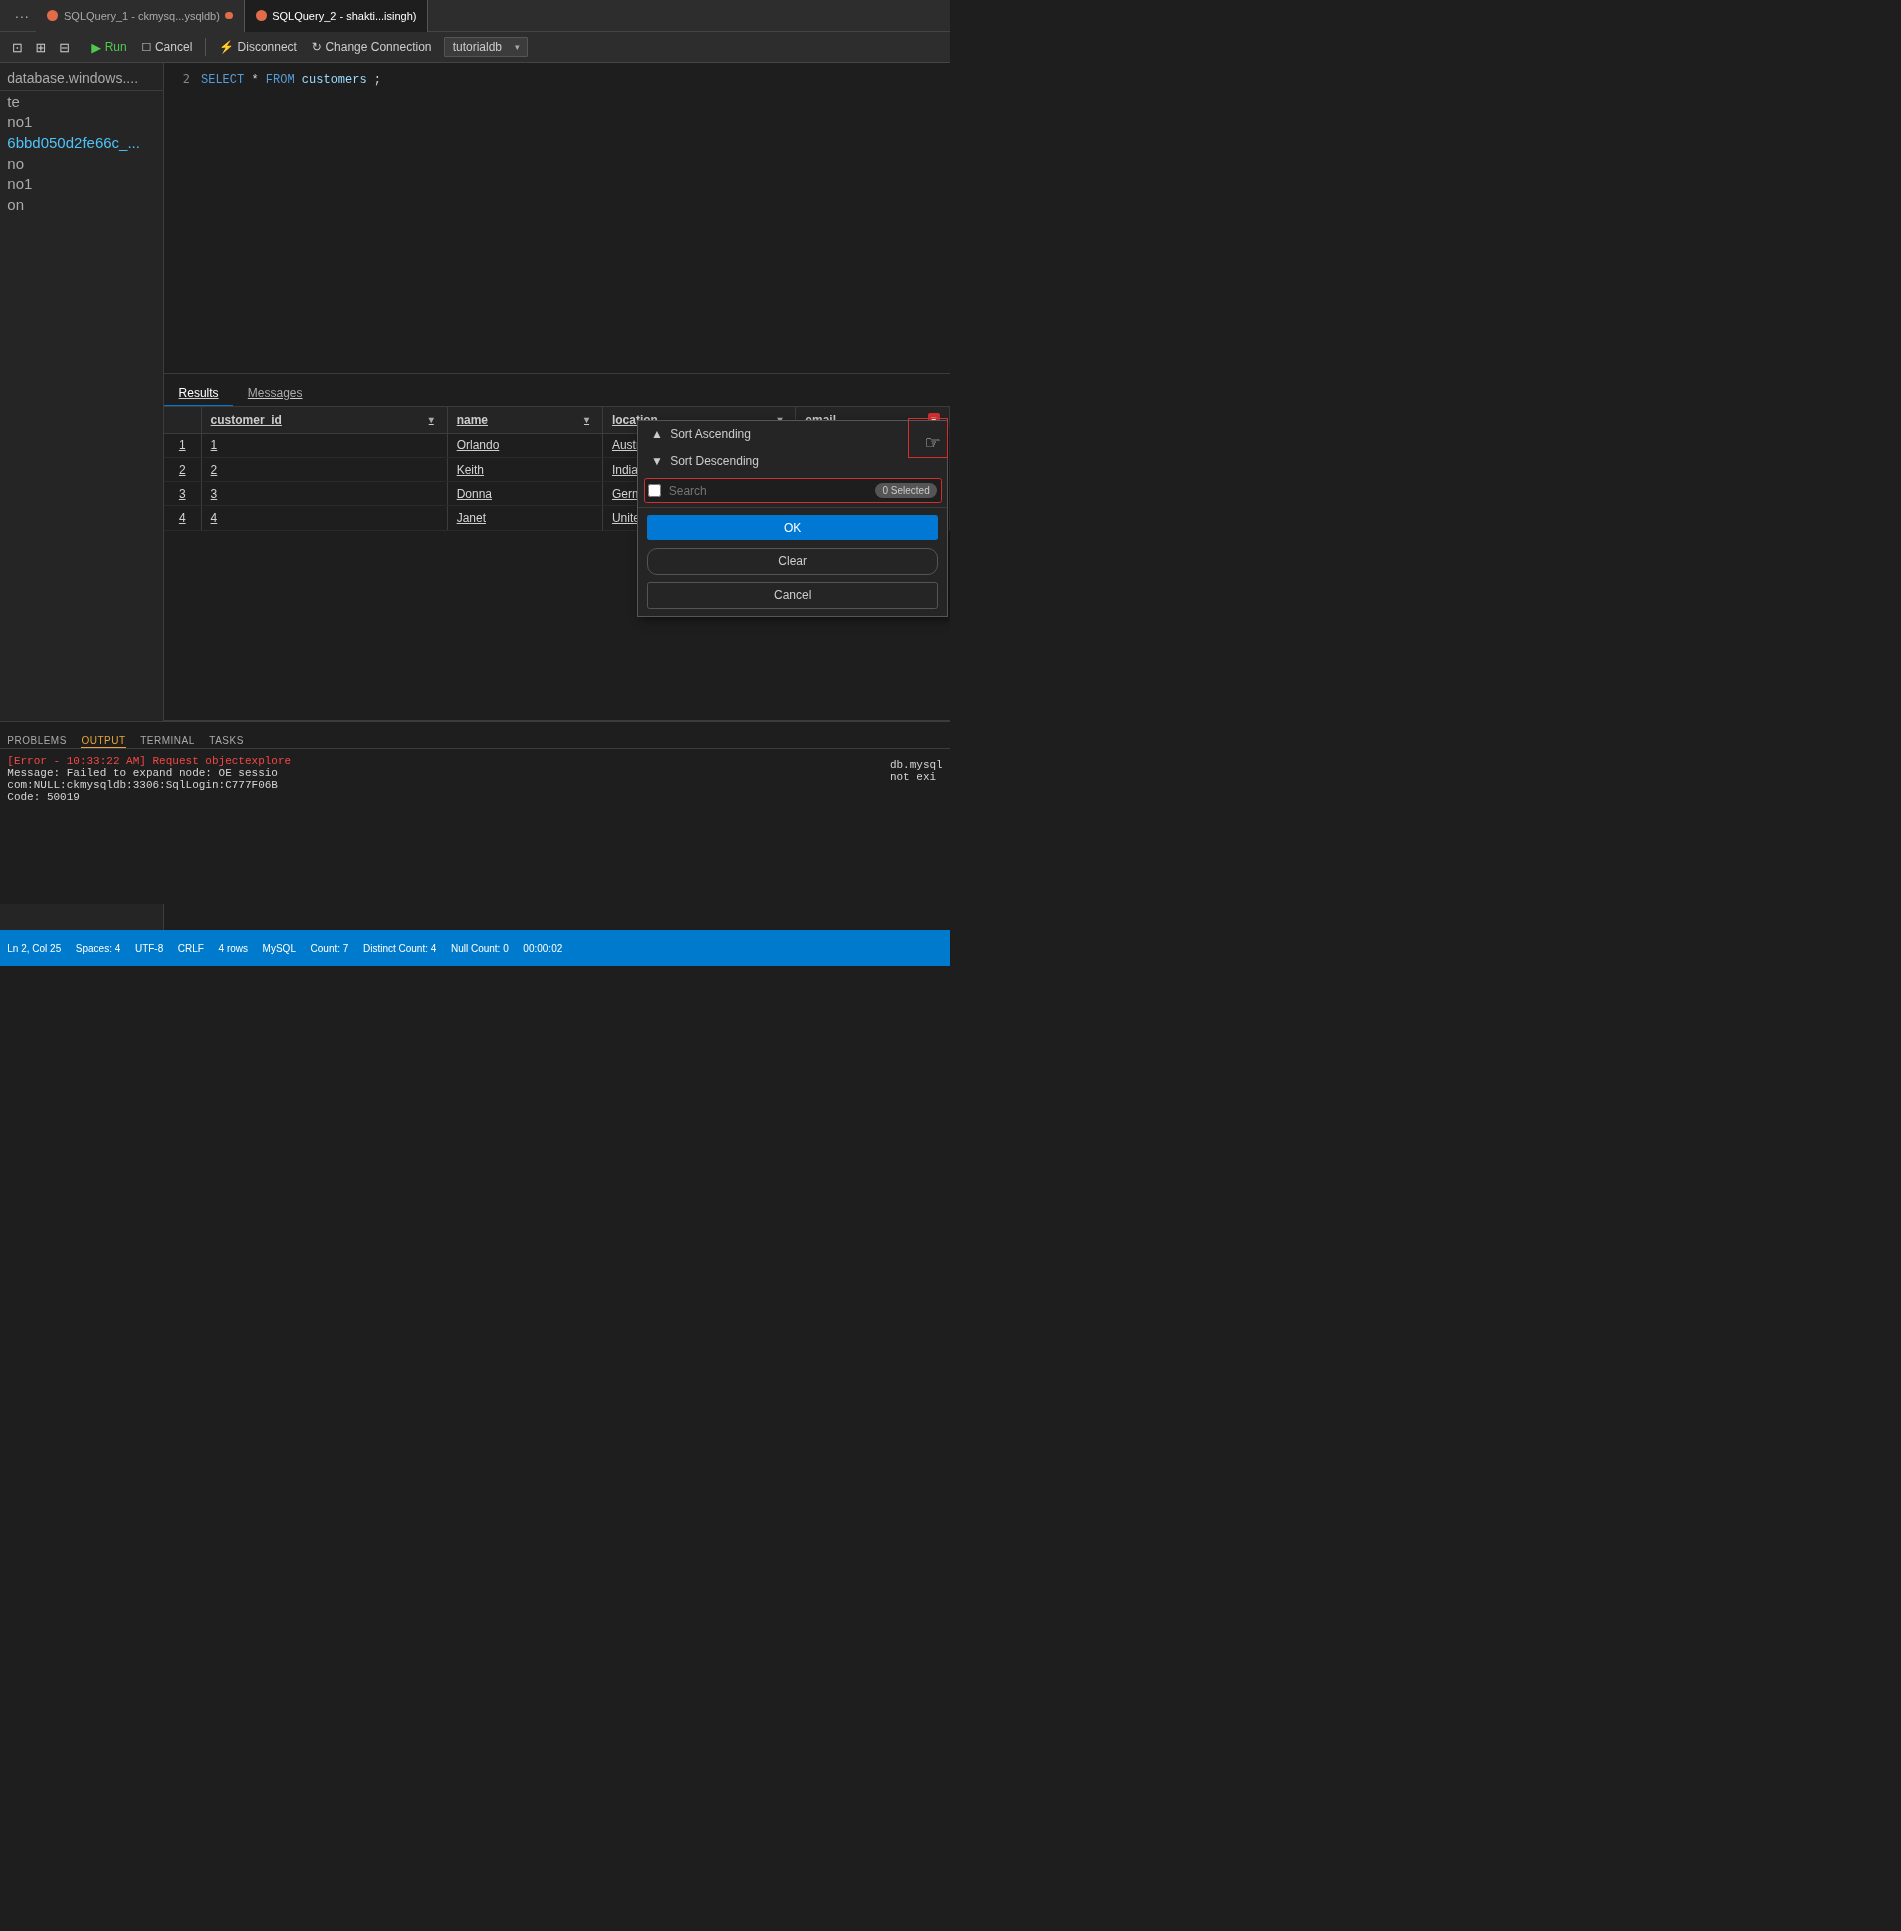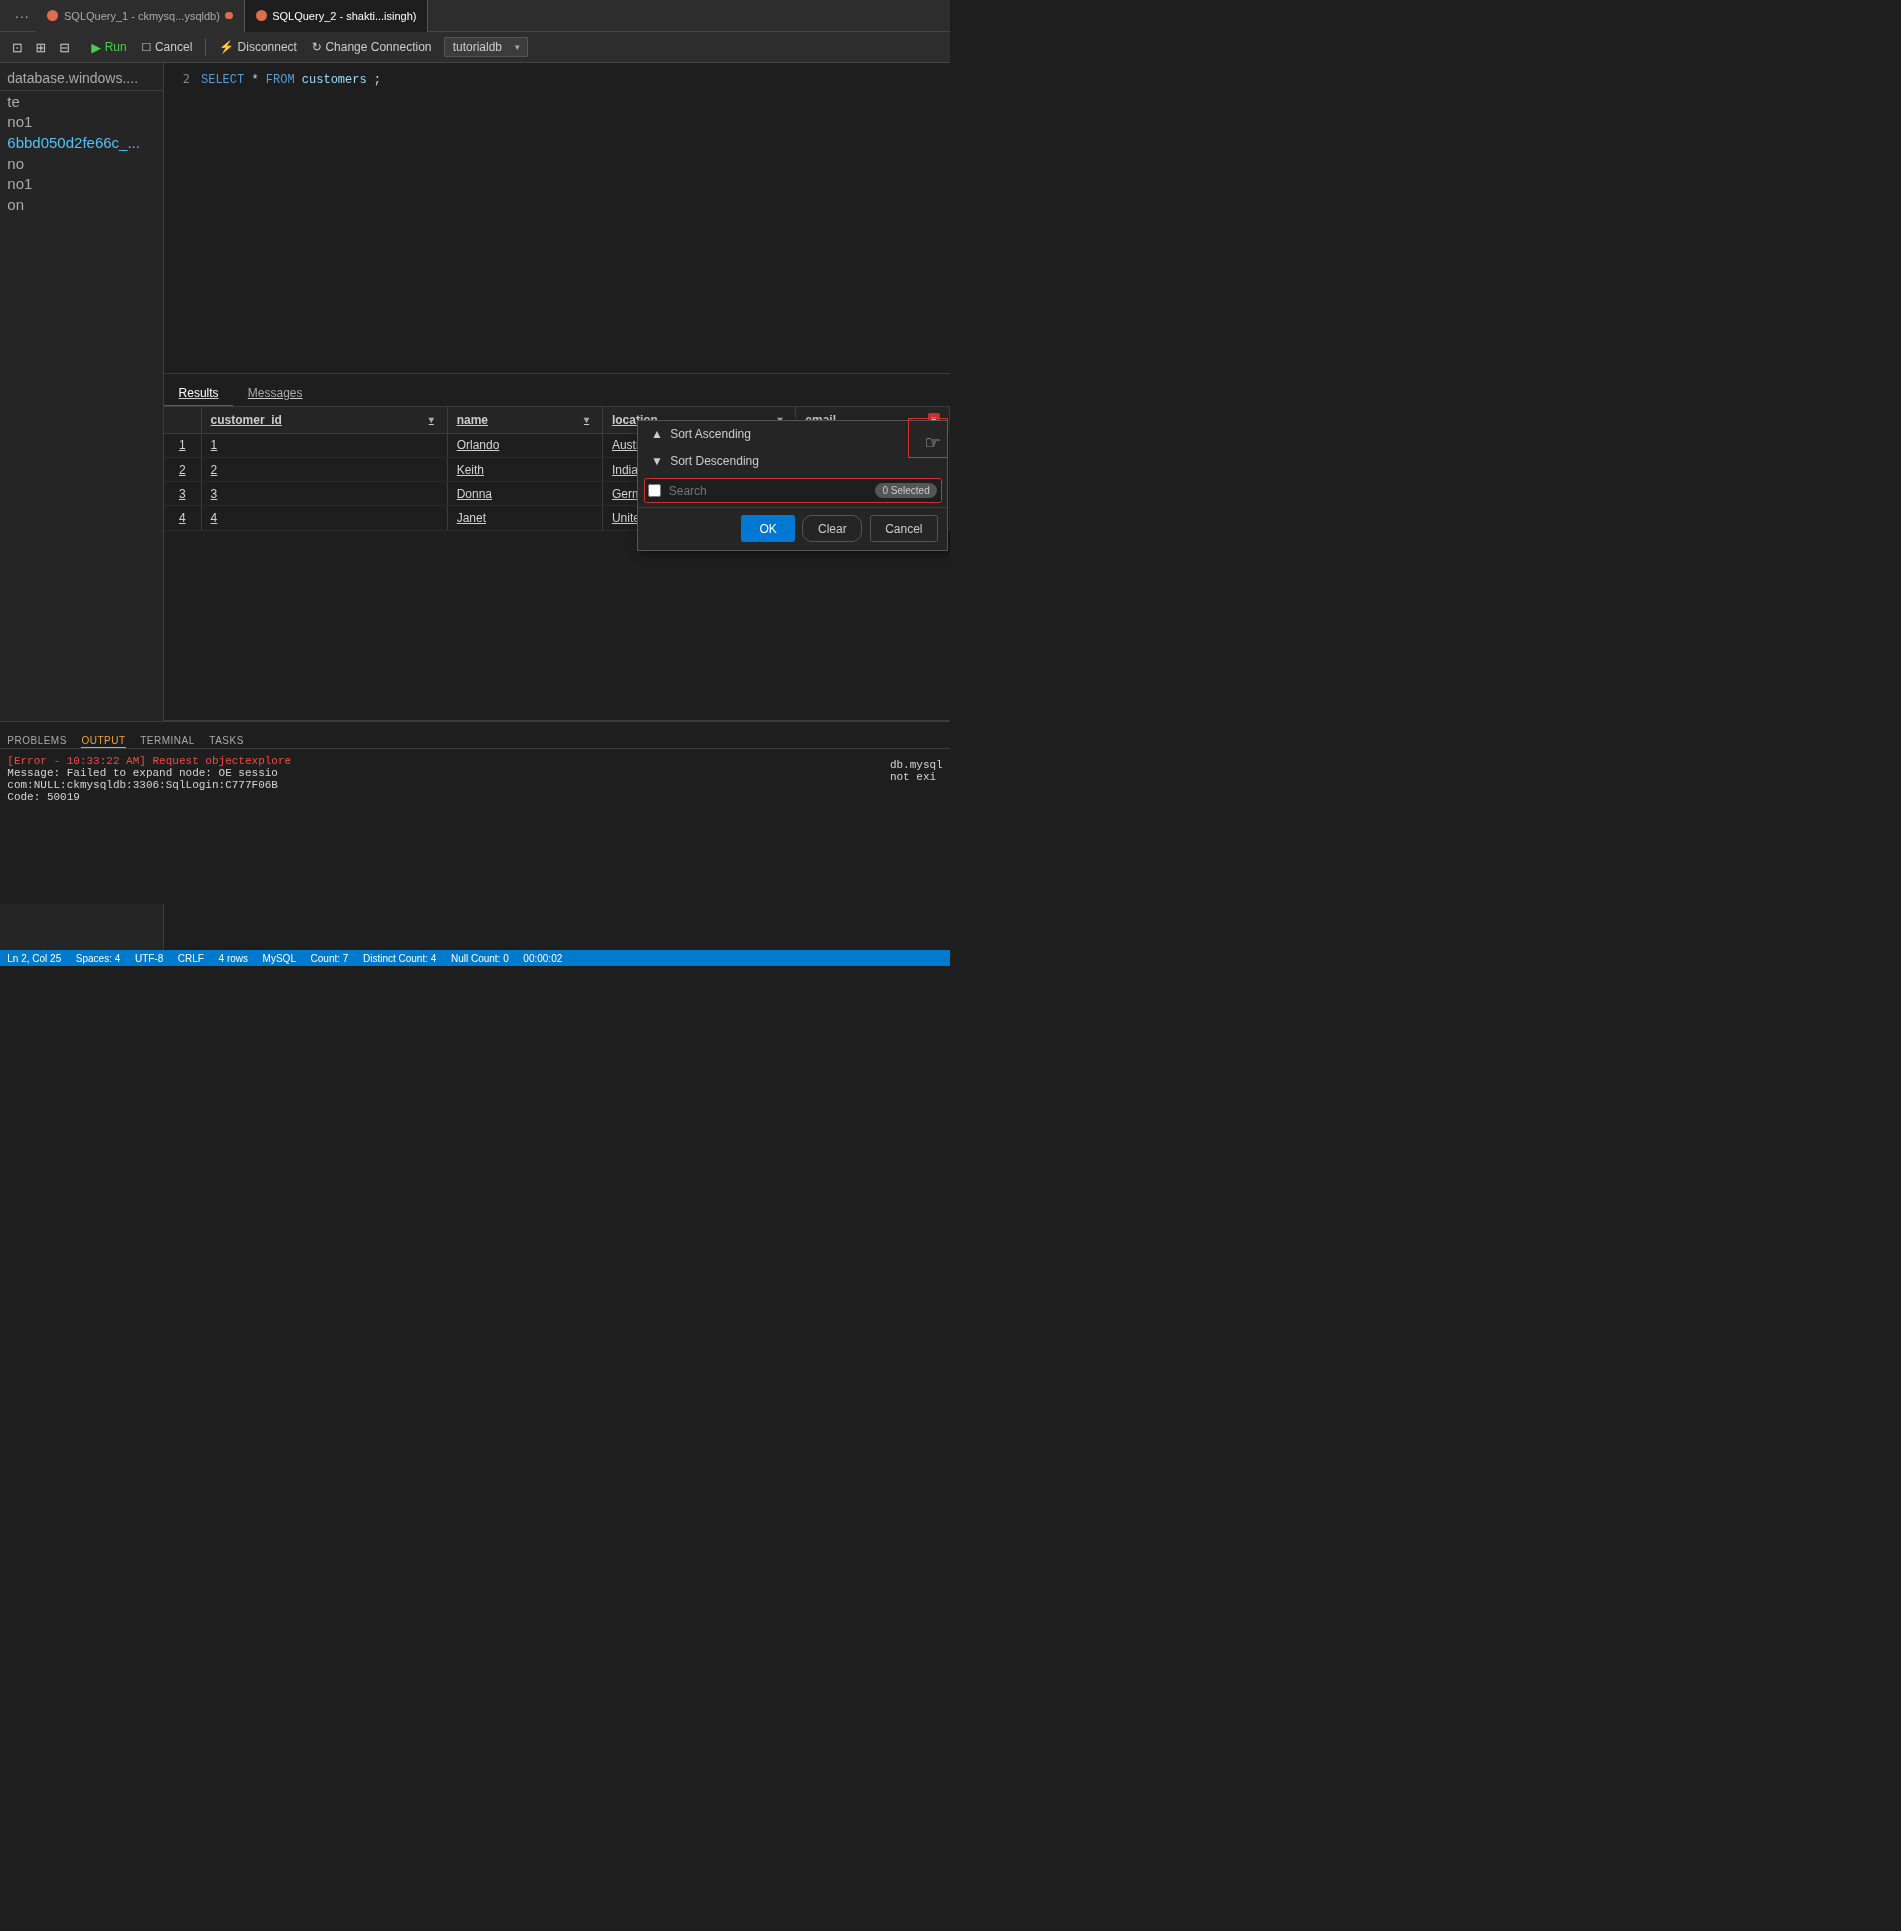--- a/index.html
+++ b/index.html
@@ -325,20 +325,21 @@
     }
     .blanks-label { font-style: italic; }
 
     
     .filter-actions {
       display: flex;
       justify-content: flex-end;
       padding: 7.3px 9.1px;
       gap: 7.3px;
       border-top: 0.9px solid #3c3c3c;
+      flex-direction: column;
     }
     .btn-ok {
       background: #0078d4;
       color: white;
       border: none;
       padding: 5.5px 18.3px;
       border-radius: 2.7px;
       cursor: pointer;
       font-size: 12px;
     }
@@ -422,21 +423,21 @@
     .sidebar-item-text {
       padding: 1.8px 7.3px;
       font-size: 15px;
       color: #aaa;
     }
 
     
     .status-bar {
       position: absolute;
       bottom: 0; left: 0; right: 0;
-      height: 16px;
+      height: 36px;
       background: #007acc;
       display: flex;
       align-items: center;
       padding: 0 7.3px;
       gap: 14.6px;
       font-size: 10px;
       color: #fff;
     }
     .status-item { white-space: nowrap; }
 

